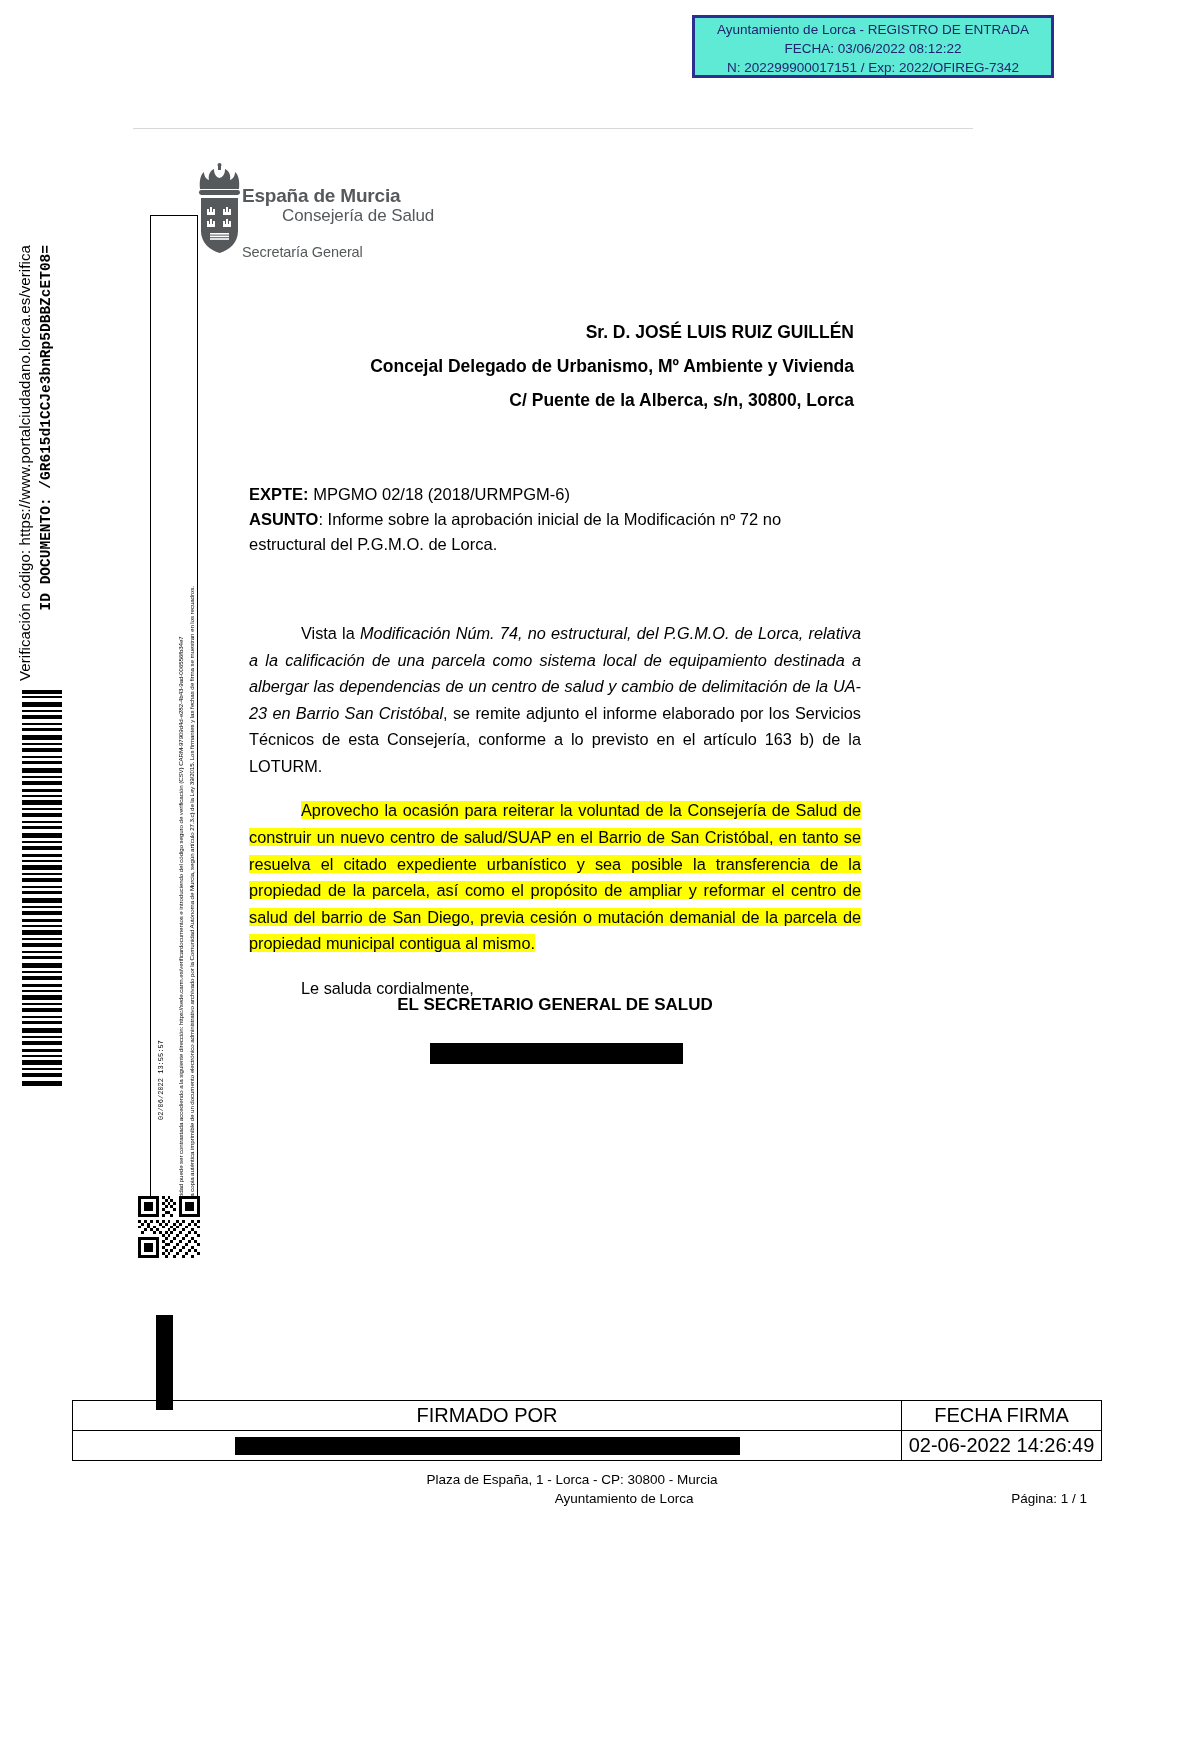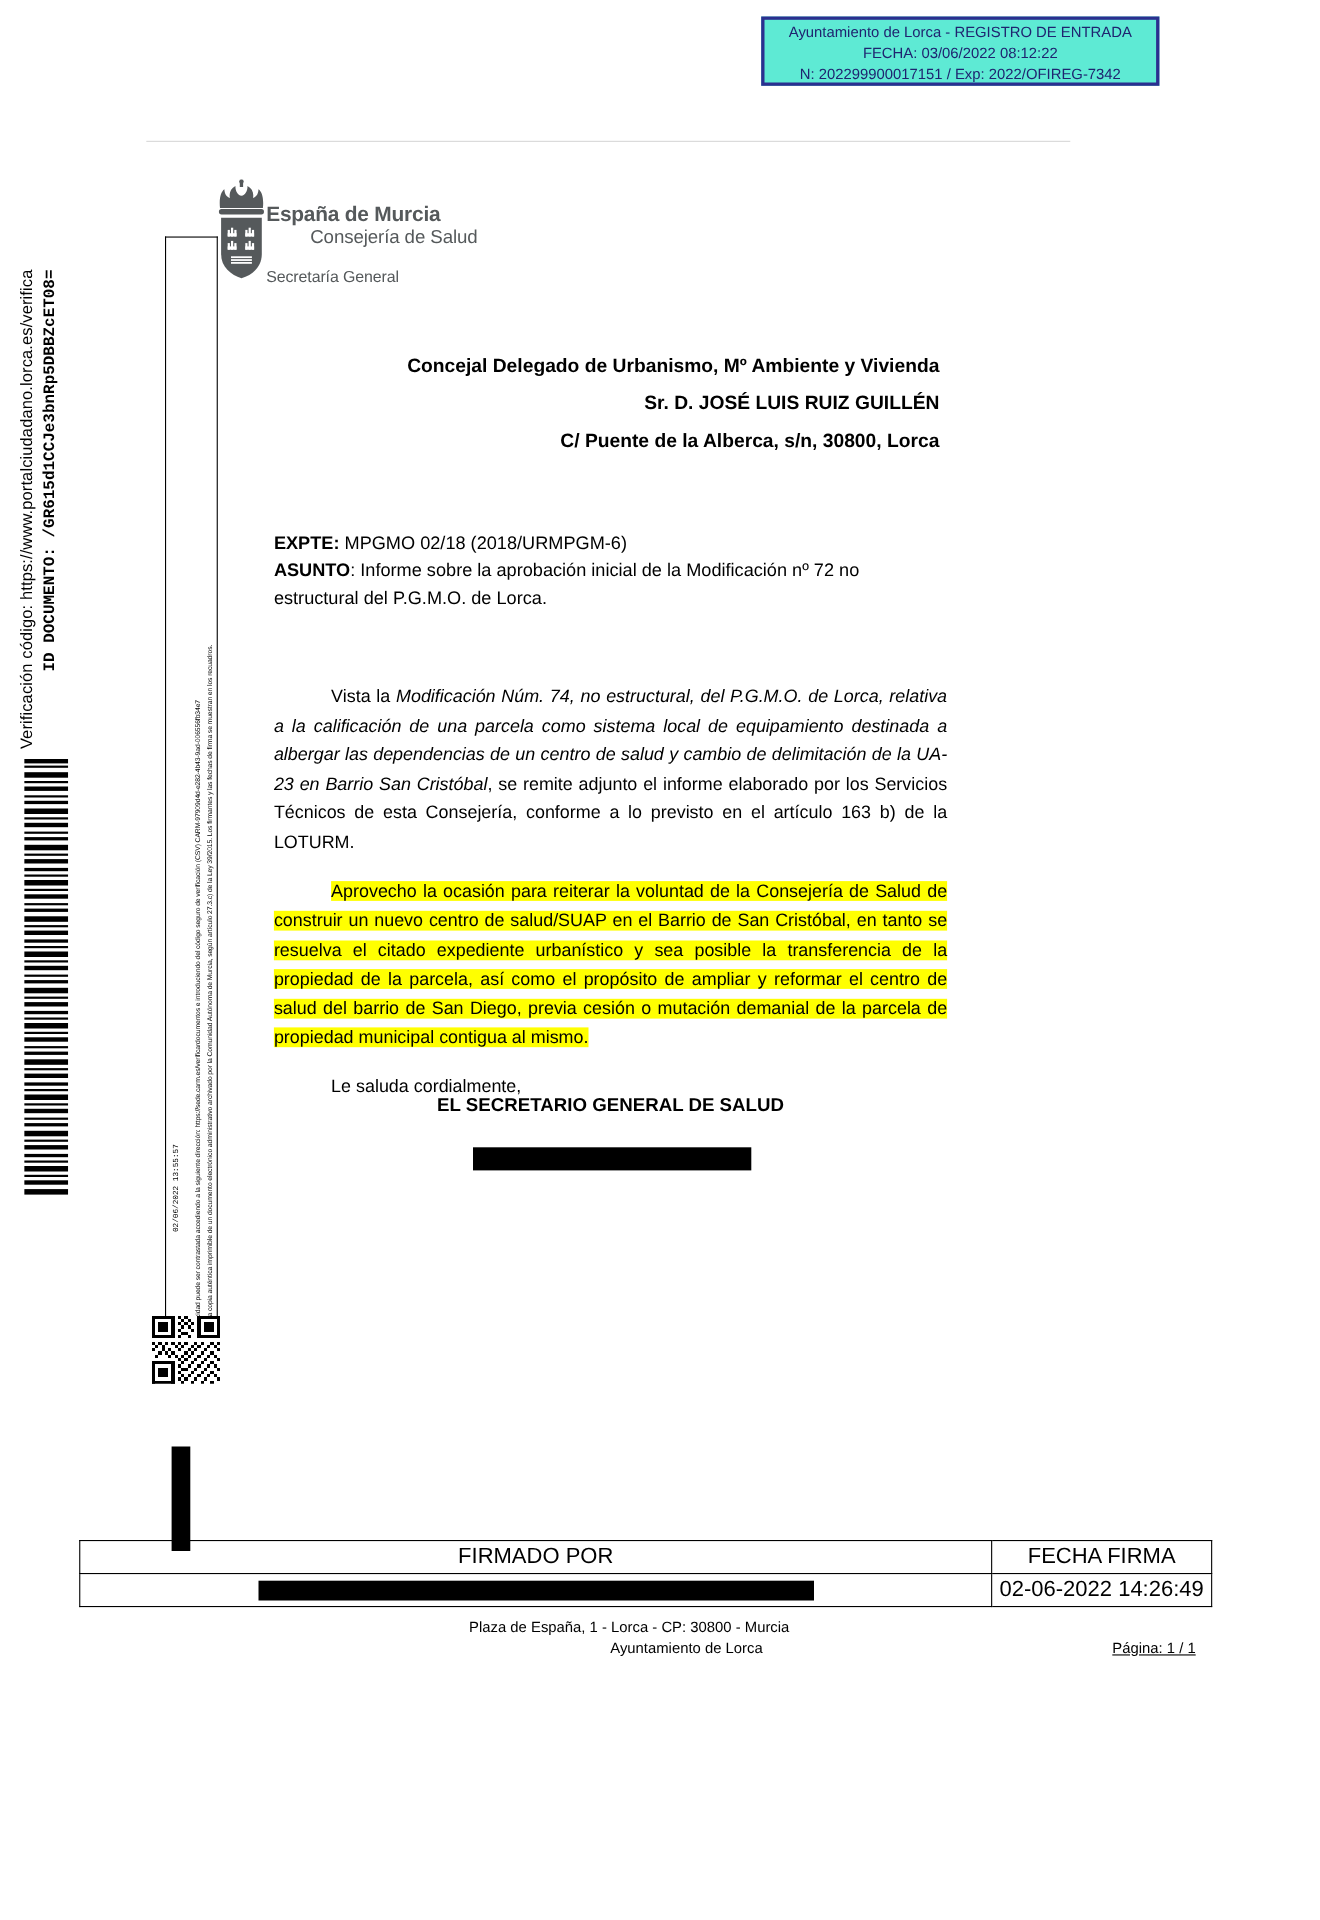--- a/index.html
+++ b/index.html
@@ -296,21 +296,21 @@
     width: 1030px;
     font-size: 13.5px;
   }
   .pf-center { text-align: center; line-height: 1.55; }
   .pf-row {
     display: flex;
     justify-content: center;
     align-items: baseline;
   }
   .pf-row .pf-left  { flex: 1; text-align: center; padding-left: 180px; }
-  .pf-row .pf-right { text-align: right; white-space: nowrap; text-decoration: underline; }
+  .pf-row .pf-right { text-align: right; white-space: nowrap; }
 </style>
 </head>
 <body>
 
 <div class="reg-stamp">
   <div>Ayuntamiento de Lorca - REGISTRO DE ENTRADA</div>
   <div>FECHA: 03/06/2022 08:12:22</div>
   <div>N: 202299900017151 / Exp: 2022/OFIREG-7342</div>
 </div>
 
@@ -567,22 +567,22 @@
     </svg>
   </div>
   <div class="logo-text">
     <div class="logo-l1">España de Murcia</div>
     <div class="logo-l2">Consejería de Salud</div>
     <div class="logo-l3">Secretaría General</div>
   </div>
 </div>
 
 <div class="addressee">
+  <div>Sr. D. JOSÉ LUIS RUIZ GUILLÉN</div>
   <div>Concejal Delegado de Urbanismo, Mº Ambiente y Vivienda</div>
-  <div>Sr. D. JOSÉ LUIS RUIZ GUILLÉN</div>
   <div>C/ Puente de la Alberca, s/n, 30800, Lorca</div>
 </div>
 
 <div class="meta">
   <div>
     <b>EXPTE:</b>
     <span>MPGMO 02/18 (2018/URMPGM-6)</span>
   </div>
   <div><b>ASUNTO</b><span>: Informe sobre la aprobación inicial de la Modificación nº 72 no estructural del P.G.M.O. de Lorca.</span></div>
 </div>

